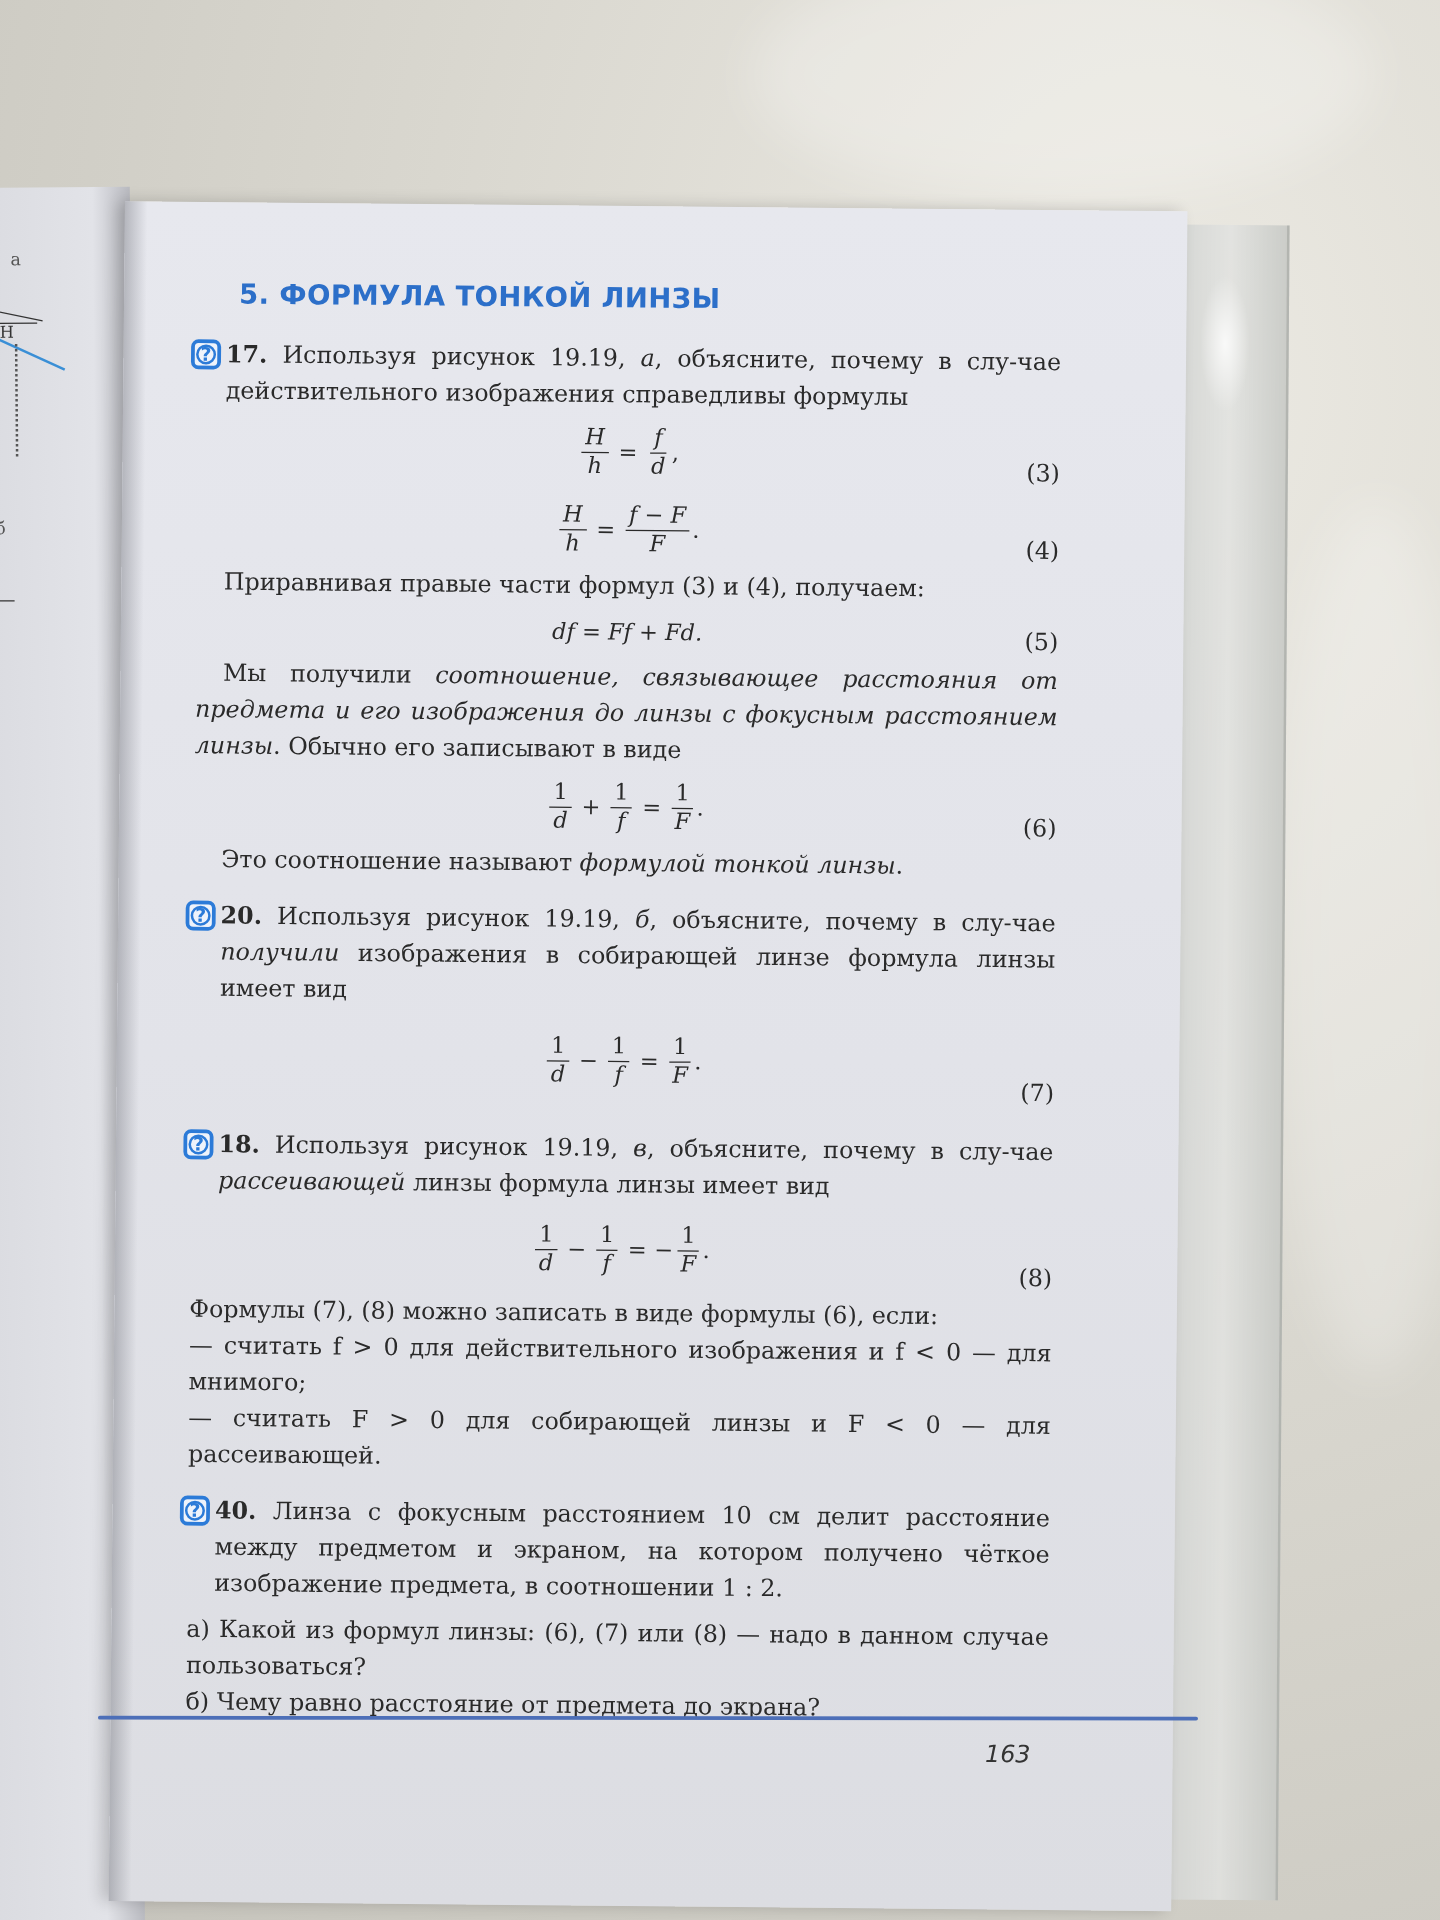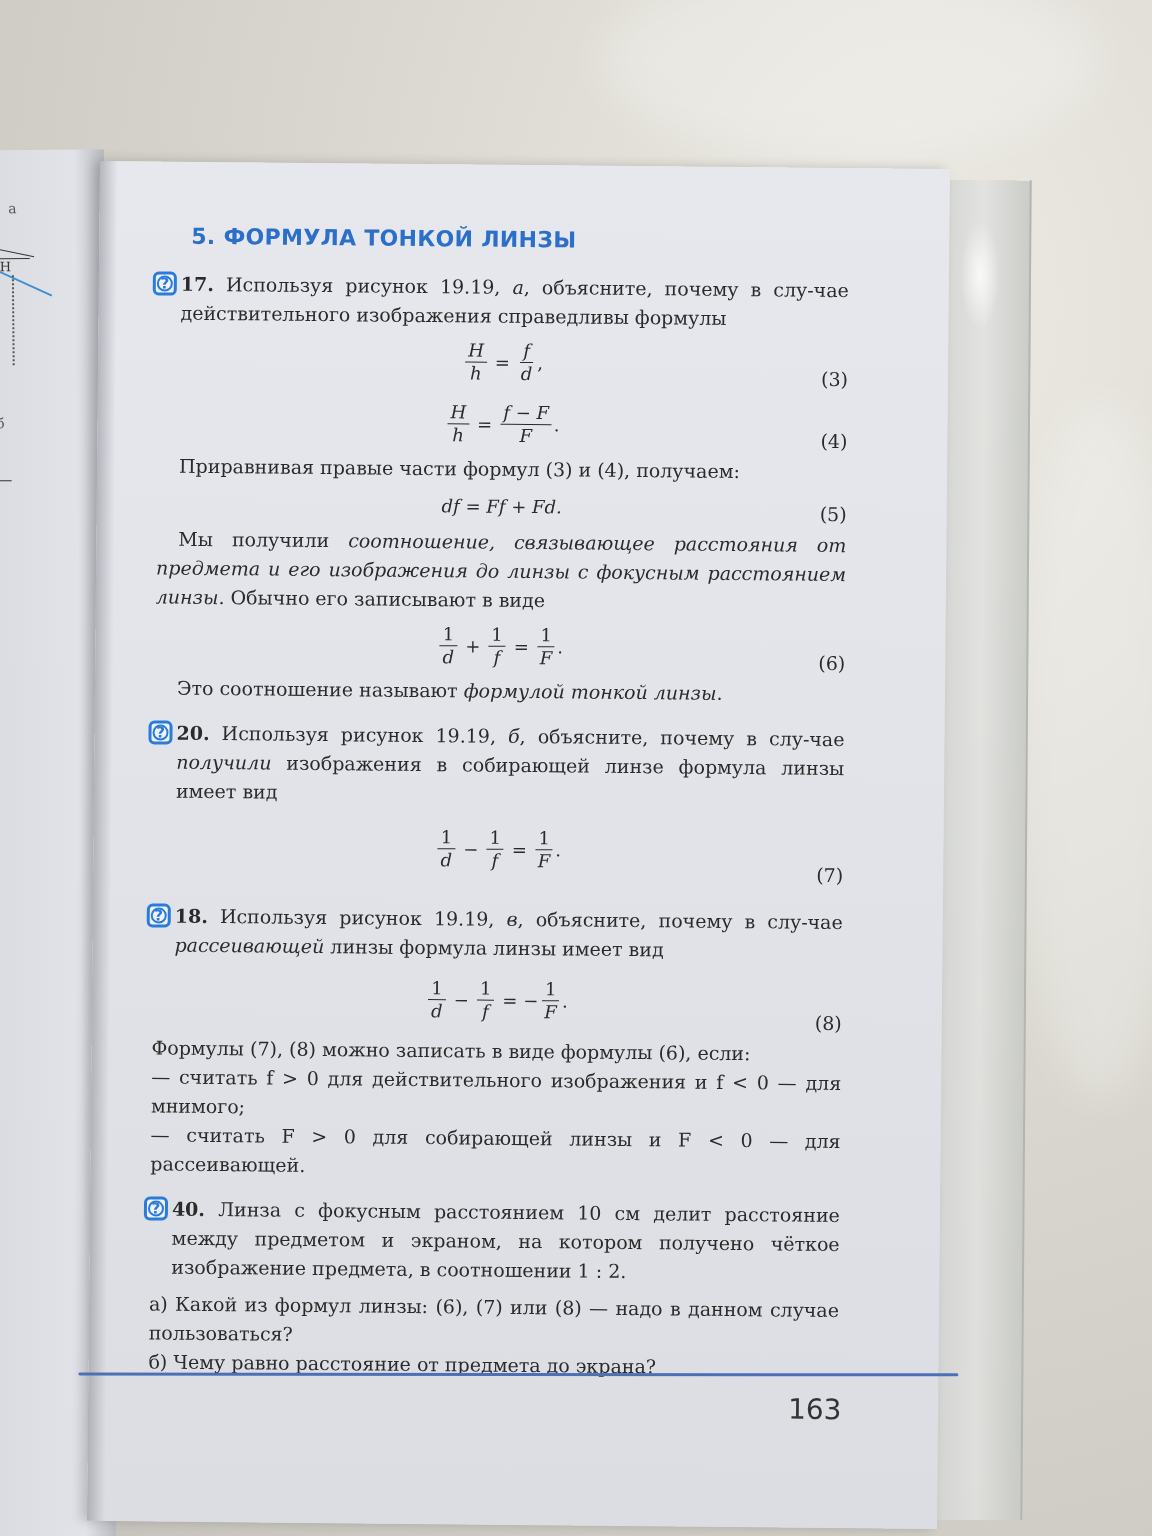--- a/index.html
+++ b/index.html
@@ -111,21 +111,21 @@
     .frac .num.up { font-style: normal; }
     .gap-s { height: 8px; }
     .gap-m { height: 16px; }
     .rule {
       position: absolute; left: -10px; top: 1208px; width: 880px; height: 3px;
       background: #4d6fb8; border-radius: 2px;
       transform: rotate(-0.5deg);
     }
     .page-number {
       position: absolute; left: 700px; top: 1225px;
-      font-family: "DejaVu Sans", sans-serif; font-size: 28px; color: #333;
+      font-family: "DejaVu Sans", sans-serif; font-size: 19px; color: #333; font-style: italic;
     }
     .dash-item { margin: 0; }
   </style>
 </head>
 <body>
 
 <div class="blanket-fold" style="left:600px;top:-40px;width:500px;height:200px;"></div>
 <div class="blanket-fold" style="left:1020px;top:400px;width:160px;height:700px;"></div>
 
 <div class="left-page">

